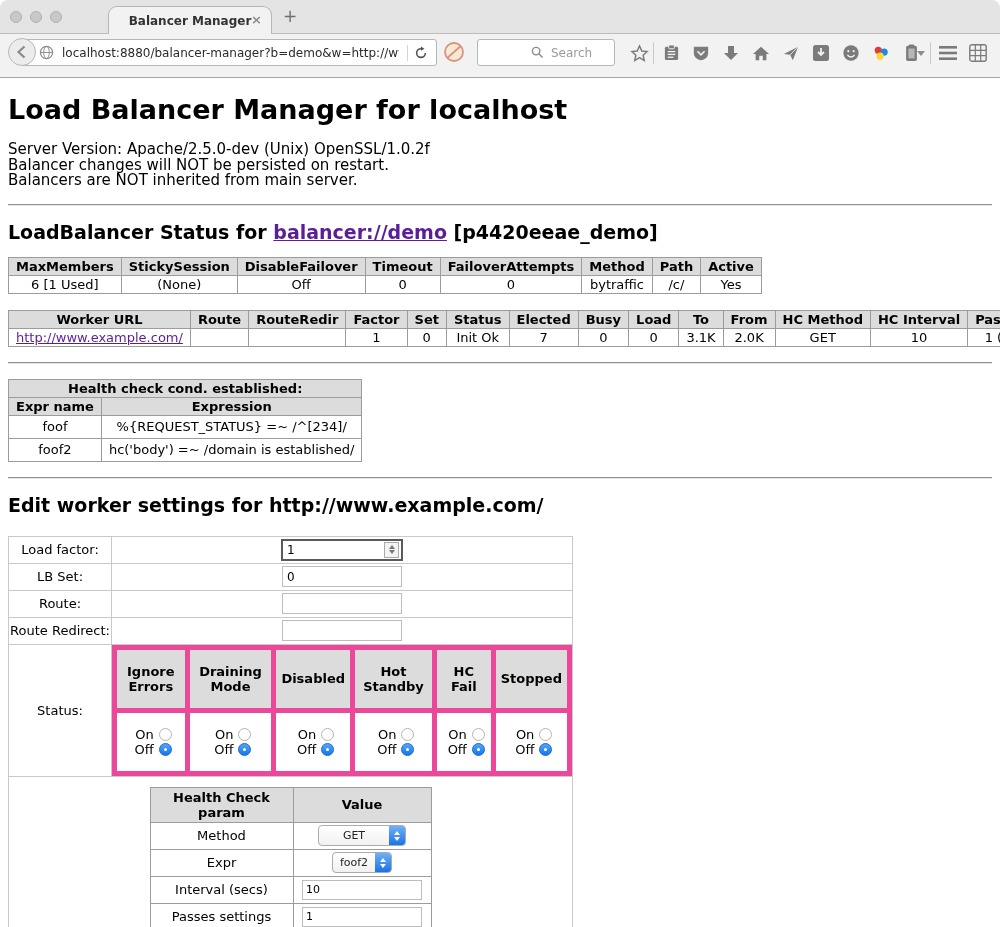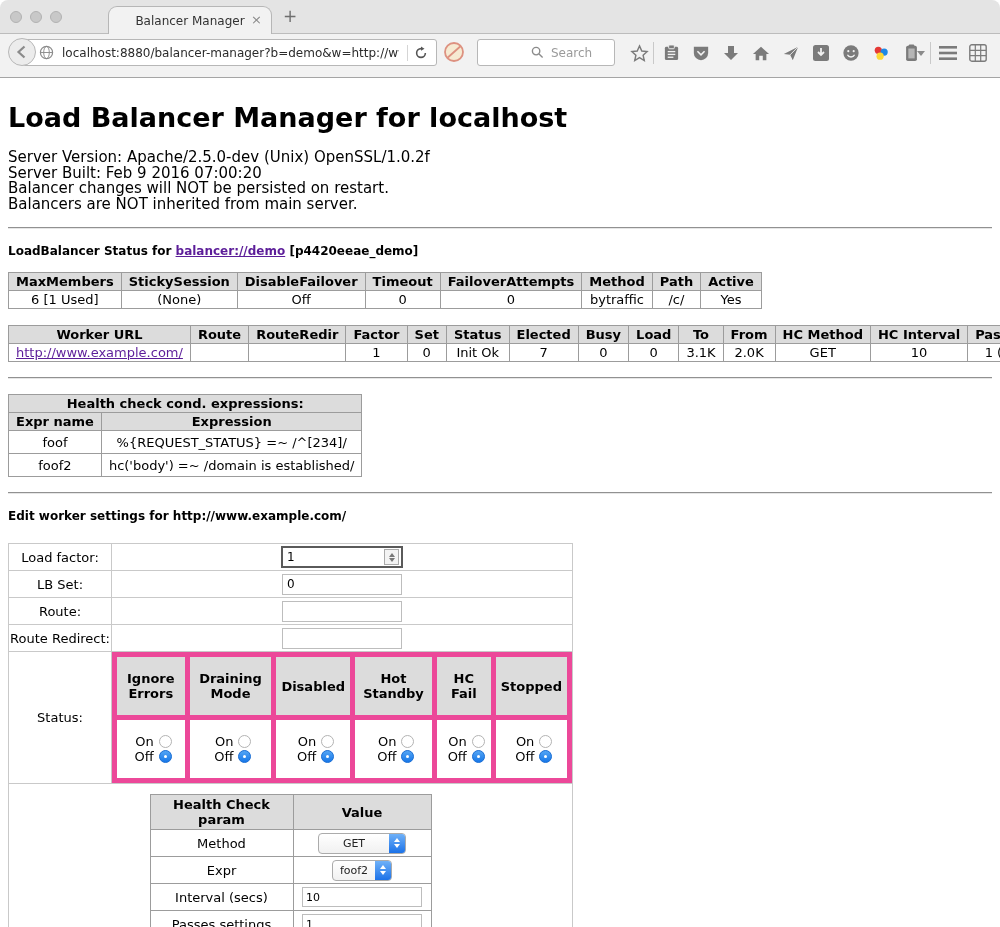--- a/index.html
+++ b/index.html
@@ -5,21 +5,21 @@
   html,body{margin:0;padding:0;background:#fff;}
   .window{position:relative;width:1000px;height:927px;background:#fff;overflow:hidden;
           border-radius:8px 8px 4px 4px;font-family:"DejaVu Sans",sans-serif;}
   
   .titlebar{position:absolute;left:0;top:0;width:1000px;height:33px;background:#e4e4e4;
             border-bottom:1px solid #bcbcbc;}
   .light{position:absolute;top:11px;width:12px;height:12px;border-radius:50%;
          background:#c8c8c8;border:1px solid #b2b2b2;box-sizing:border-box;}
   .tab{position:absolute;left:108px;top:6px;width:162px;height:28px;background:#f2f2f2;
        border:1px solid #b6b6b6;border-bottom:none;border-radius:9px 9px 0 0;
-       display:flex;align-items:center;justify-content:center;font-size:12px;color:#333;}
+       display:flex;align-items:center;justify-content:center;font-size:12px;color:#333;font-weight:bold;}
   .tabclose{position:absolute;right:9px;top:6px;color:#8a8a8a;font-size:13px;line-height:14px;cursor:default;}
   .newtab{position:absolute;left:283px;top:6px;font-size:17px;color:#6e6e6e;}
   .toolbar{position:absolute;left:0;top:34px;width:1000px;height:43px;background:#f2f2f2;
            border-bottom:1px solid #a5a5a5;}
   .backbtn{position:absolute;left:8px;top:4px;width:28px;height:28px;border-radius:50%;
            background:#ececec;border:1px solid #b7b7b7;box-sizing:border-box;z-index:2;
            display:flex;align-items:center;justify-content:center;}
   .urlbar{position:absolute;left:22px;top:5px;width:415px;height:27px;background:#fff;
           border:1px solid #b7b7b7;border-radius:3px;box-sizing:border-box;
           display:flex;align-items:center;}
@@ -36,25 +36,25 @@
                    font-size:12px;color:#333;width:90px;background:transparent;}
   .searchbar input::placeholder{color:#9a9a9a;}
   .mag{margin:0 5px 0 7px;flex:none;}
   .tbicon{position:absolute;top:9px;width:20px;height:20px;display:flex;
           align-items:center;justify-content:center;}
   .vsep{position:absolute;top:8px;width:1px;height:22px;background:#c9c9c9;}
   
   .content{position:absolute;left:0;top:78px;width:1000px;height:849px;background:#fff;
            color:#000;font-size:13px;overflow:hidden;}
   .inner{padding:0 8px;}
-  h1.ptitle{font-size:27px;margin:24px 0 17px 0;letter-spacing:0;}
+  h1.ptitle{font-size:27px;margin:16px 0 17px 0;letter-spacing:0;}
   .infoline{font-size:15px;line-height:15.5px;}
   .rule{border:none;border-top:1px solid #919191;border-bottom:1px solid #e6e6e6;
         height:0;margin:15px 0;}
-  h3.sub{font-size:12px;margin:4px 0 14px 0;}
+  h3.sub{font-size:19px;margin:4px 0 14px 0;}
   a.vlink{color:#5c1d99;text-decoration:underline;}
   table.dt{border-collapse:collapse;margin:0 0 14px 0;}
   table.dt th,table.dt td{border:1px solid #9c9c9c;padding:1px 7px;font-size:13px;
                           text-align:center;white-space:nowrap;}
   table.dt th{background:#dcdcdc;font-weight:bold;}
   td.lalign{text-align:left;}
   
   table.ft{border-collapse:collapse;width:565px;}
   table.ft>tbody>tr>td{border:1px solid #c9c9c9;font-size:13px;}
   td.flabel{width:100px;text-align:center;height:24px;}
@@ -231,21 +231,20 @@
         </svg>
     </span>
   </div>
 
   <div class="content">
     <div class="inner">
       <h1 class="ptitle">Load Balancer Manager for localhost</h1>
 
       <div>
         <div class="infoline">Server Version: Apache/2.5.0-dev (Unix) OpenSSL/1.0.2f</div>
-        <div class="infoline">Server Built: Feb 9 2016 07:00:20</div>
         <div class="infoline">Balancer changes will NOT be persisted on restart.</div>
         <div class="infoline">Balancers are NOT inherited from main server.</div>
       </div>
 
       <hr class="rule">
 
       <h3 class="sub"><span>LoadBalancer Status for </span><a class="vlink" href="#">balancer://demo</a><span> [p4420eeae_demo]</span></h3>
 
       <table class="dt">
         <tbody>
@@ -309,21 +308,21 @@
 
         </tr>
       </tbody>
         </table>
 
       <hr class="rule">
 
       <table class="dt">
         <tbody>
             <tr>
-              <th colspan="2">Health check cond. expressions:</th>
+              <th colspan="2">Health check cond. established:</th>
             </tr>
         <tr>
           <th>Expr name</th>
           <th>Expression</th>
         </tr>
         <tr>
           <td style="height:20px">foof</td>
           <td class="lalign">%{REQUEST_STATUS} =~ /^[234]/</td>
         </tr>
         <tr>

